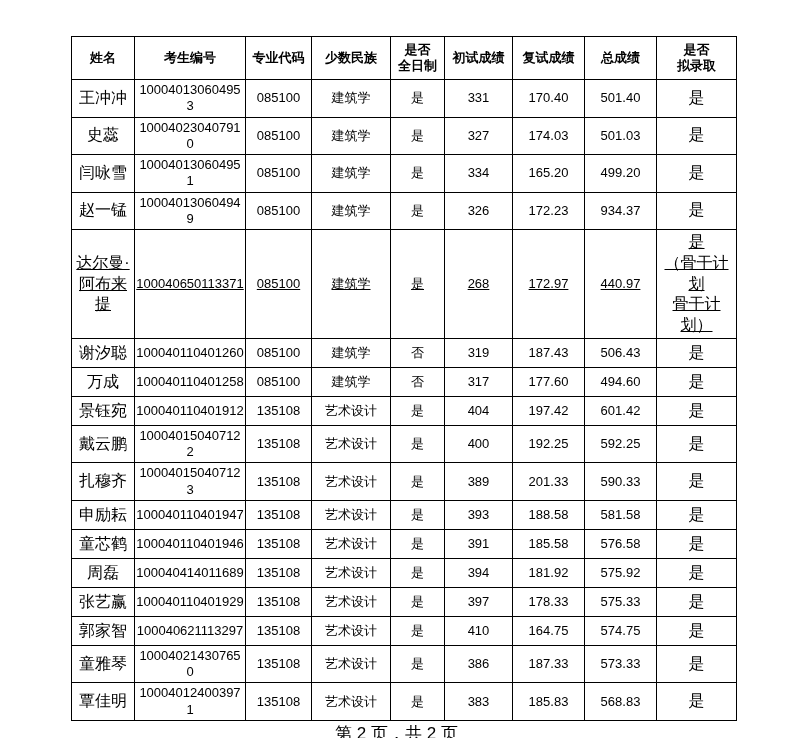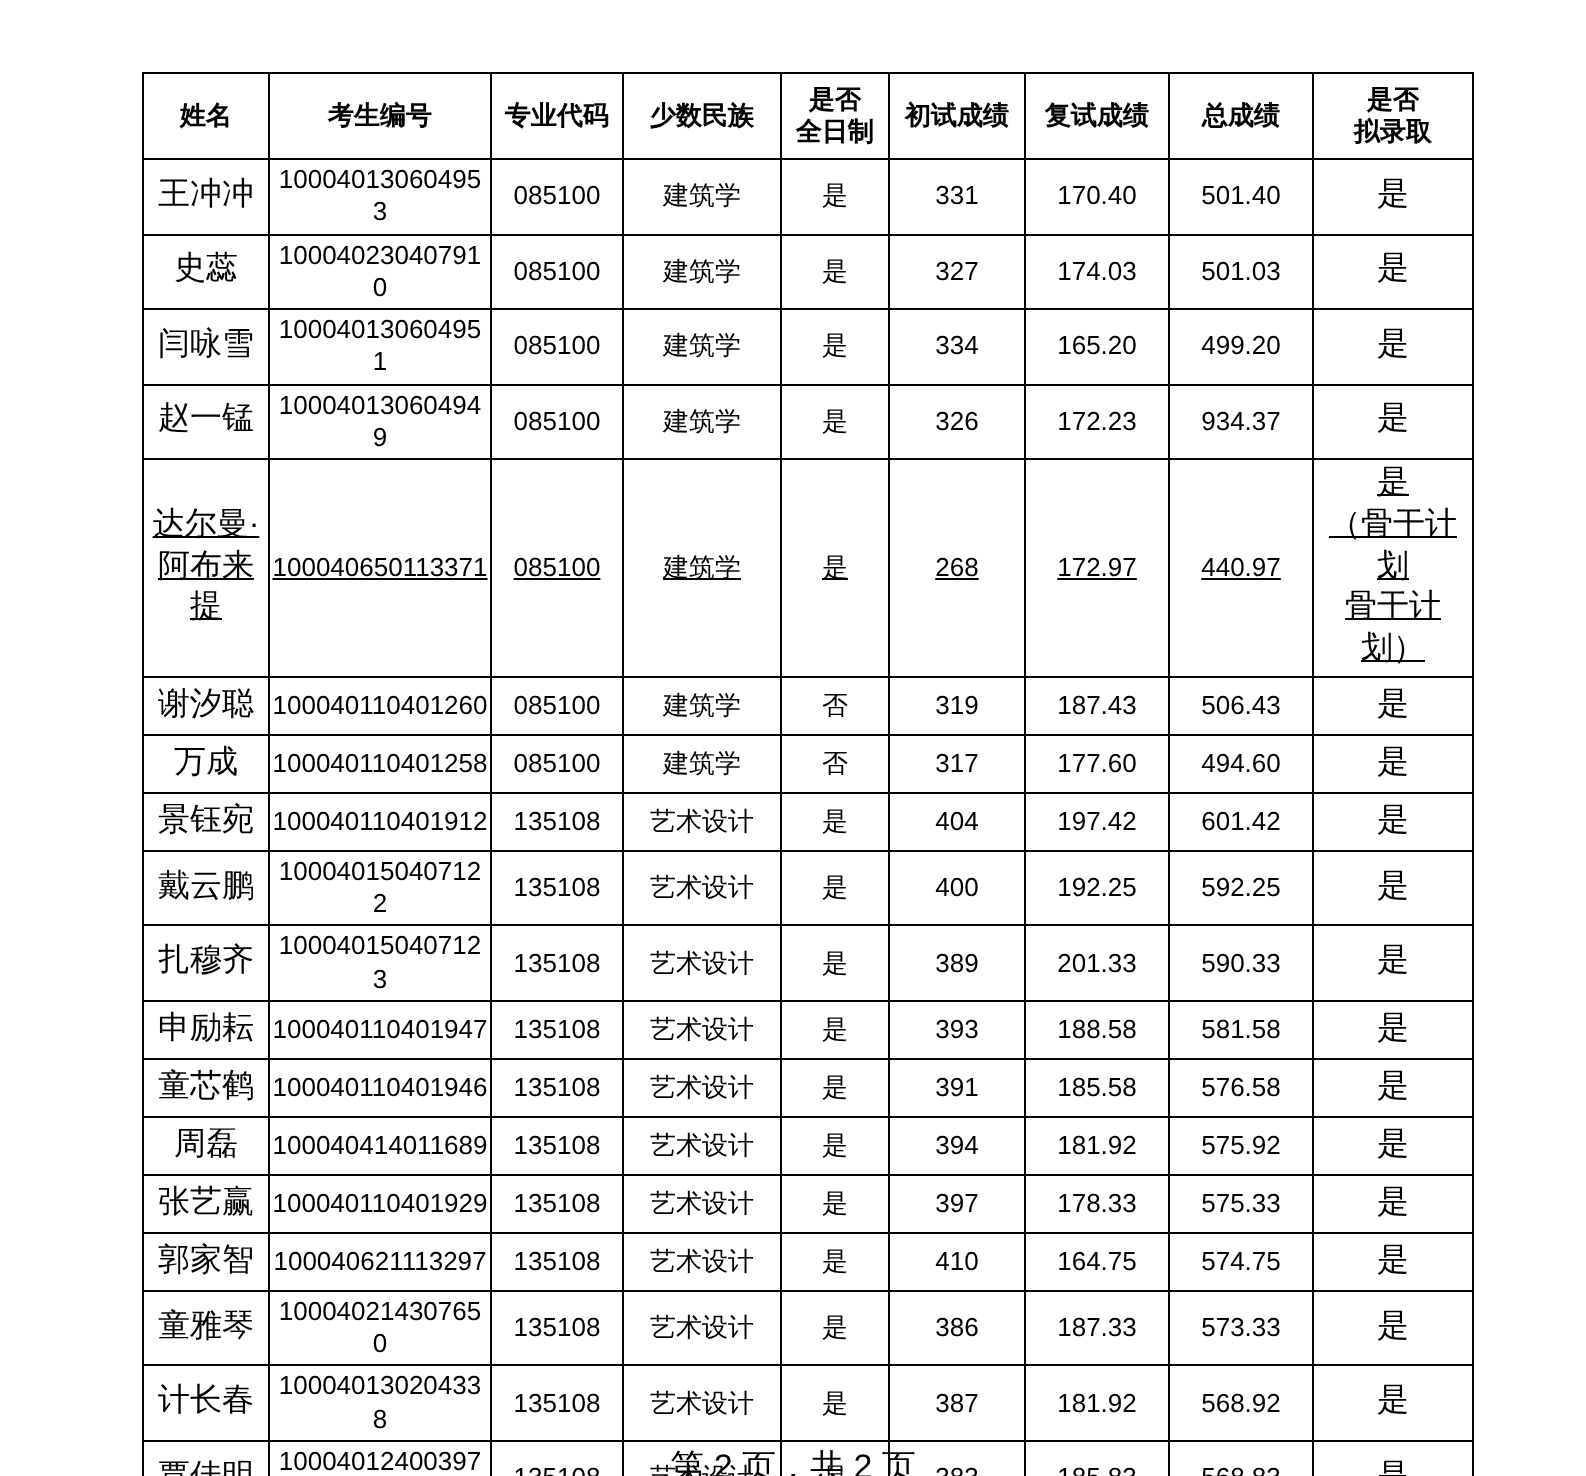--- a/index.html
+++ b/index.html
@@ -465,39 +465,20 @@
             <td class="cell-total">573.33</td>
             <td class="cell-admit">
               <div class="multiline">
                 <span>是</span>
               </div>
             </td>
           </tr>
           <tr>
             <td class="cell-name">
               <div class="multiline">
-                <span>计长春</span>
-              </div>
-            </td>
-            <td class="cell-id">100040130204338</td>
-            <td class="cell-majorcode">135108</td>
-            <td class="cell-major">艺术设计</td>
-            <td class="cell-fulltime">是</td>
-            <td class="cell-first">387</td>
-            <td class="cell-second">181.92</td>
-            <td class="cell-total">568.92</td>
-            <td class="cell-admit">
-              <div class="multiline">
-                <span>是</span>
-              </div>
-            </td>
-          </tr>
-          <tr>
-            <td class="cell-name">
-              <div class="multiline">
                 <span>覃佳明</span>
               </div>
             </td>
             <td class="cell-id">100040124003971</td>
             <td class="cell-majorcode">135108</td>
             <td class="cell-major">艺术设计</td>
             <td class="cell-fulltime">是</td>
             <td class="cell-first">383</td>
             <td class="cell-second">185.83</td>
             <td class="cell-total">568.83</td>

